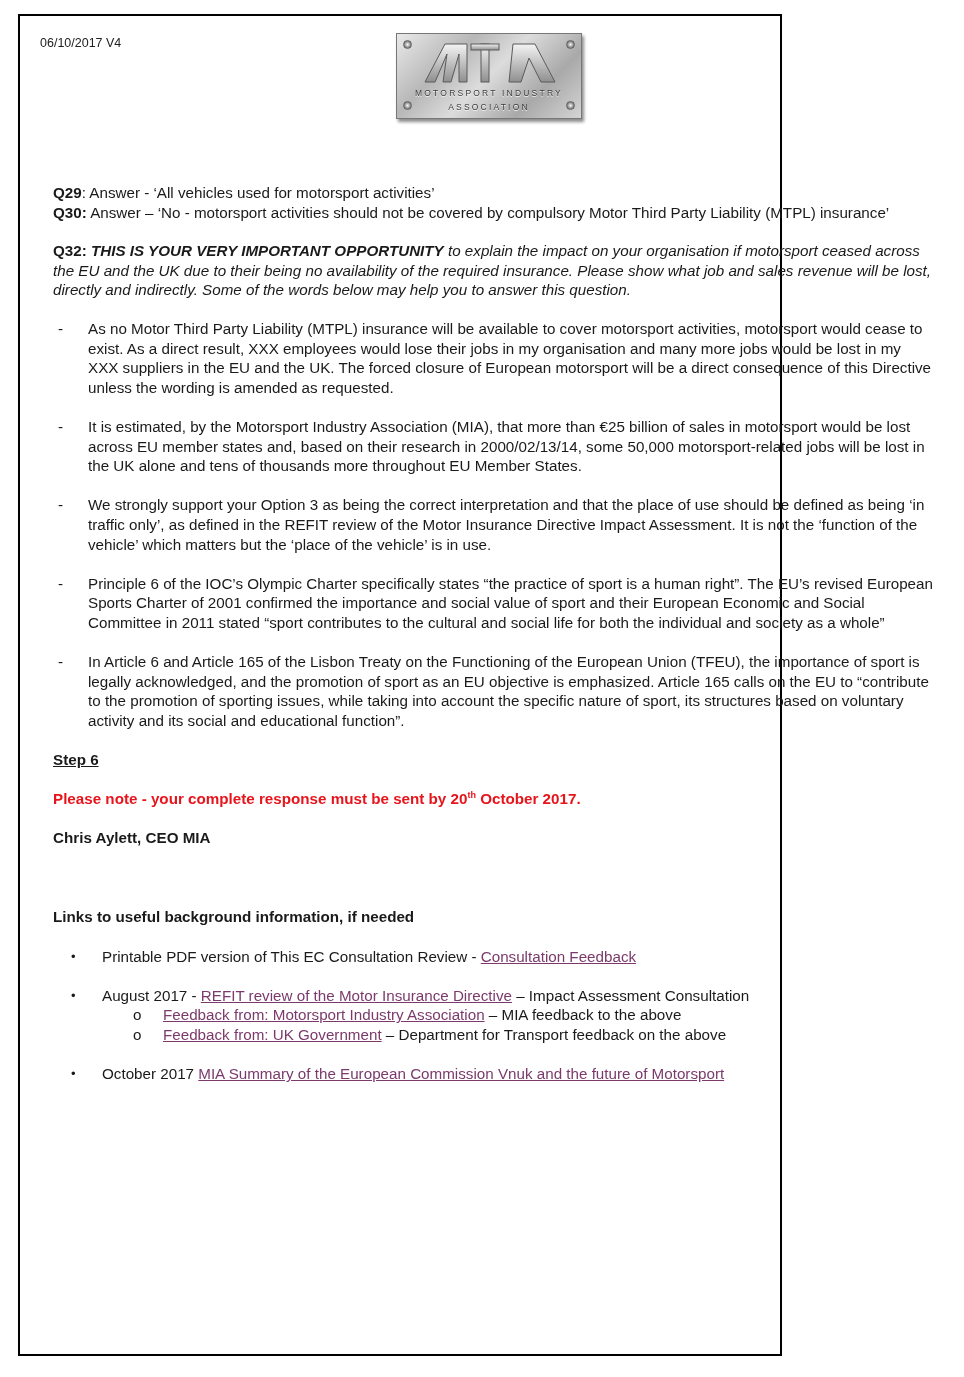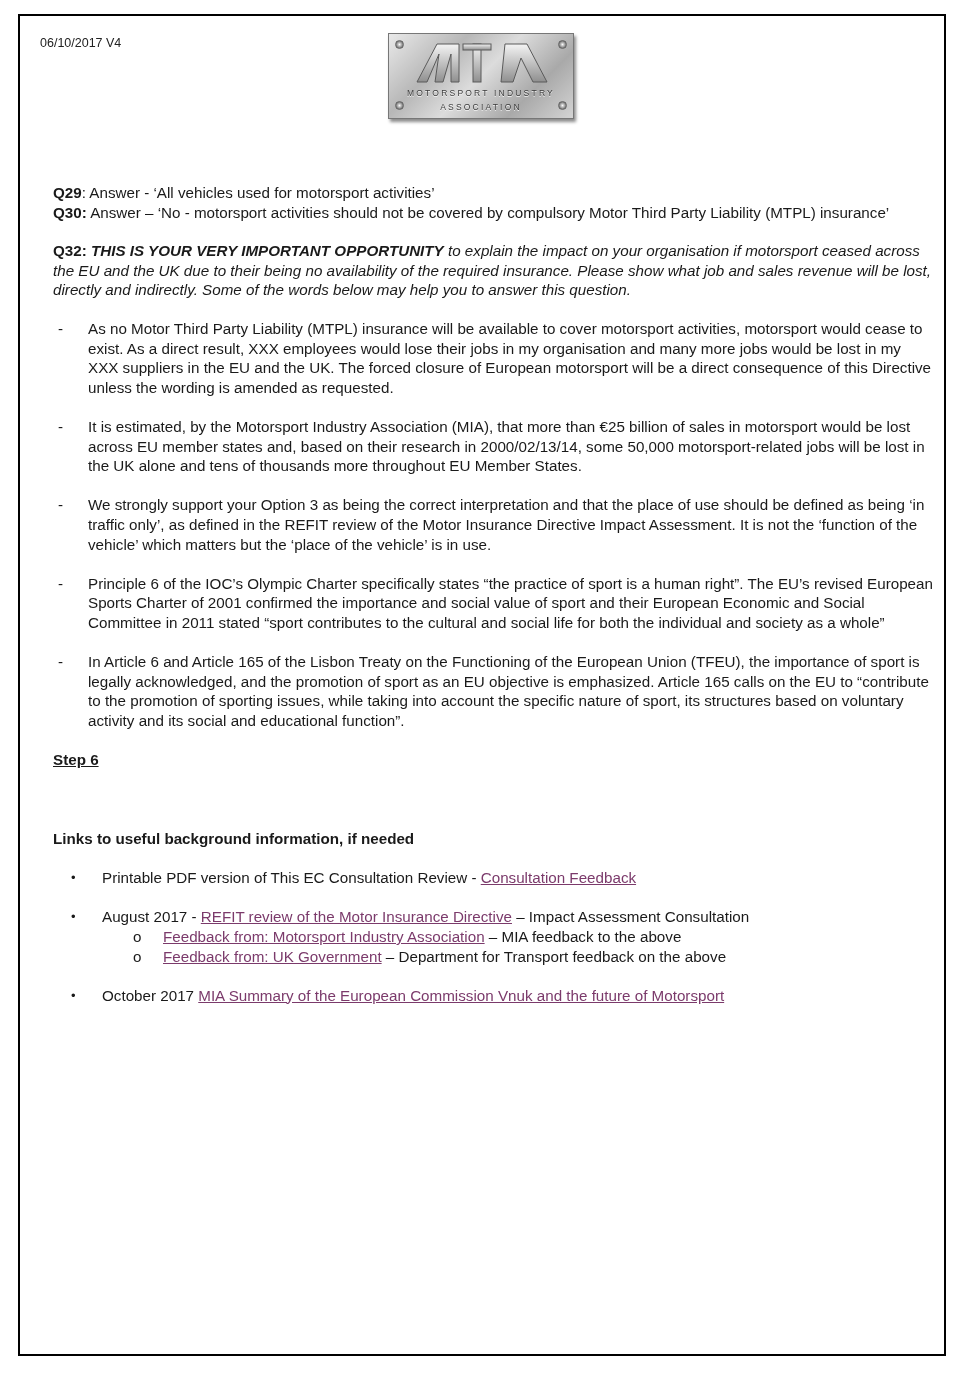--- a/index.html
+++ b/index.html
@@ -11,36 +11,36 @@
       width: 964px;
       height: 1377px;
       position: relative;
       font-family: "Liberation Sans", sans-serif;
       color: #1a1a1a;
     }
     .page {
       position: absolute;
       left: 18px;
       top: 14px;
-      width: 928px;
+      width: 764px;
       height: 1342px;
       border: 2px solid #000;
       box-sizing: border-box;
       background: #fff;
     }
     .version {
       position: absolute;
       left: 20px;
       top: 20px;
       font-size: 12.5px;
       color: #222;
     }
     .logo {
       position: absolute;
-      left: 368px;
+      left: 376px;
       top: 17px;
       width: 186px;
       height: 86px;
       box-sizing: border-box;
       border: 1px solid #777;
       background: linear-gradient(135deg, #e9e9e9 0%, #b7b7b7 30%, #dcdcdc 50%, #a9a9a9 75%, #d4d4d4 100%);
       box-shadow: 2px 3px 3px rgba(0,0,0,0.45);
     }
     .logo .screw {
       position: absolute;
@@ -211,22 +211,24 @@
     <ul class="dash-list">
       <li><span class="dash">-</span><span>As no Motor Third Party Liability (MTPL) insurance will be available to cover motorsport activities, motorsport would cease to exist. As a direct result, XXX employees would lose their jobs in my organisation and many more jobs would be lost in my XXX suppliers in the EU and the UK. The forced closure of European motorsport will be a direct consequence of this Directive unless the wording is amended as requested.</span></li>
       <li><span class="dash">-</span><span>It is estimated, by the Motorsport Industry Association (MIA), that more than €25 billion of sales in motorsport would be lost across EU member states and, based on their research in 2000/02/13/14, some 50,000 motorsport-related jobs will be lost in the UK alone and tens of thousands more throughout EU Member States.</span></li>
       <li><span class="dash">-</span><span>We strongly support your Option 3 as being the correct interpretation and that the place of use should be defined as being ‘in traffic only’, as defined in the REFIT review of the Motor Insurance Directive Impact Assessment. It is not the ‘function of the vehicle’ which matters but the ‘place of the vehicle’ is in use.</span></li>
       <li><span class="dash">-</span><span>Principle 6 of the IOC’s Olympic Charter specifically states “the practice of sport is a human right”. The EU’s revised European Sports Charter of 2001 confirmed the importance and social value of sport and their European Economic and Social Committee in 2011 stated “sport contributes to the cultural and social life for both the individual and society as a whole”</span></li>
       <li><span class="dash">-</span><span>In Article 6 and Article 165 of the Lisbon Treaty on the Functioning of the European Union (TFEU), the importance of sport is legally acknowledged, and the promotion of sport as an EU objective is emphasized. Article 165 calls on the EU to “contribute to the promotion of sporting issues, while taking into account the specific nature of sport, its structures based on voluntary activity and its social and educational function”.</span></li>
     </ul>
 
     <p class="step">Step 6</p>
 
-
-
+    <p class="note"><span>Please note - your complete response must be sent by 20</span><sup>th</sup><span> October 2017.</span></p>
+
+
+    <p class="sig">Chris Aylett, CEO MIA</p>
 
     <p class="links-head">Links to useful background information, if needed</p>
 
     <ul class="bullets">
       <li>
         <span class="bullet">•</span>
         <span>Printable PDF version of This EC Consultation Review -  </span><a class="doc-link">Consultation Feedback</a>
       </li>
       <li>
         <span class="bullet">•</span>

